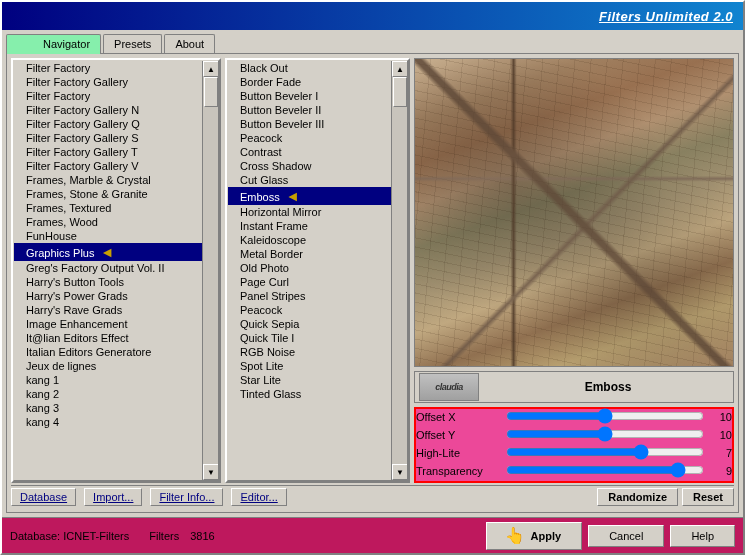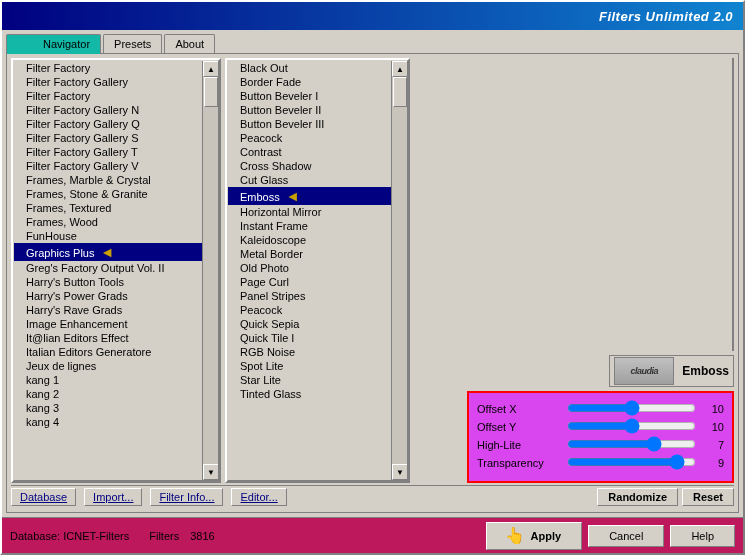--- a/index.html
+++ b/index.html
@@ -31,20 +31,21 @@
       align-items: center;
       justify-content: flex-end;
       padding-right: 10px;
     }
     .title-bar-text {
       color: #fff;
       font-weight: bold;
       font-size: 13px;
       font-style: italic;
       letter-spacing: 0.5px;
+      text-decoration: underline;
     }
 
     
     .tab-bar {
       display: flex;
       align-items: flex-end;
       padding: 4px 4px 0 4px;
       background: #d4d0c8;
     }
     .tab {
@@ -52,21 +53,21 @@
       border: 1px solid #808080;
       border-bottom: none;
       background: #d4d0c8;
       cursor: pointer;
       margin-right: 2px;
       font-size: 11px;
       border-top-left-radius: 2px;
       border-top-right-radius: 2px;
     }
     .tab.active {
-      background: #14b8a6;
+      background: #86efac;
       border-color: #808080;
       padding-bottom: 4px;
       margin-bottom: -1px;
       z-index: 1;
       padding-left: 36px;
     }
 
     
     .main-content {
       flex: 1;
@@ -96,21 +97,20 @@
       background: #000080;
       color: #fff;
     }
 
     
     .right-panel {
       flex: 1;
       display: flex;
       flex-direction: column;
       gap: 4px;
-      align-items: flex-end;
     }
 
     .preview-area {
       flex: 1;
       background: #000;
       border: 1px solid #808080;
       overflow: hidden;
       min-height: 180px;
     }
 
@@ -164,23 +164,23 @@
     }
 
     .filter-name-display {
       flex: 1;
       text-align: center;
       font-size: 12px;
       font-weight: bold;
     }
 
     .params-area {
-      background: #d946ef;
+      background: #ec4899;
       border: 2px solid #ff0000;
-      padding: 8px;
+      padding: 0;
     }
 
     .param-row {
       display: flex;
       align-items: center;
       margin-bottom: 2px;
     }
 
     .param-label {
       width: 90px;

